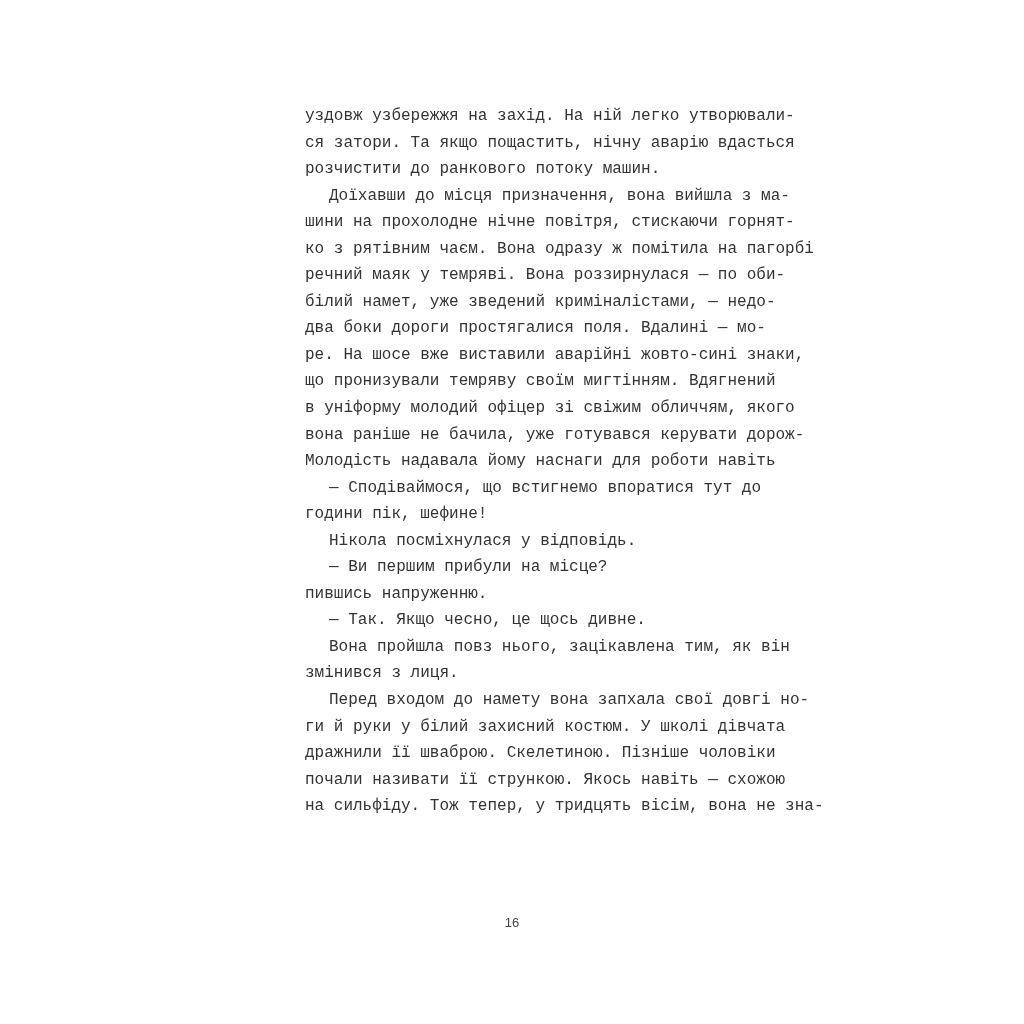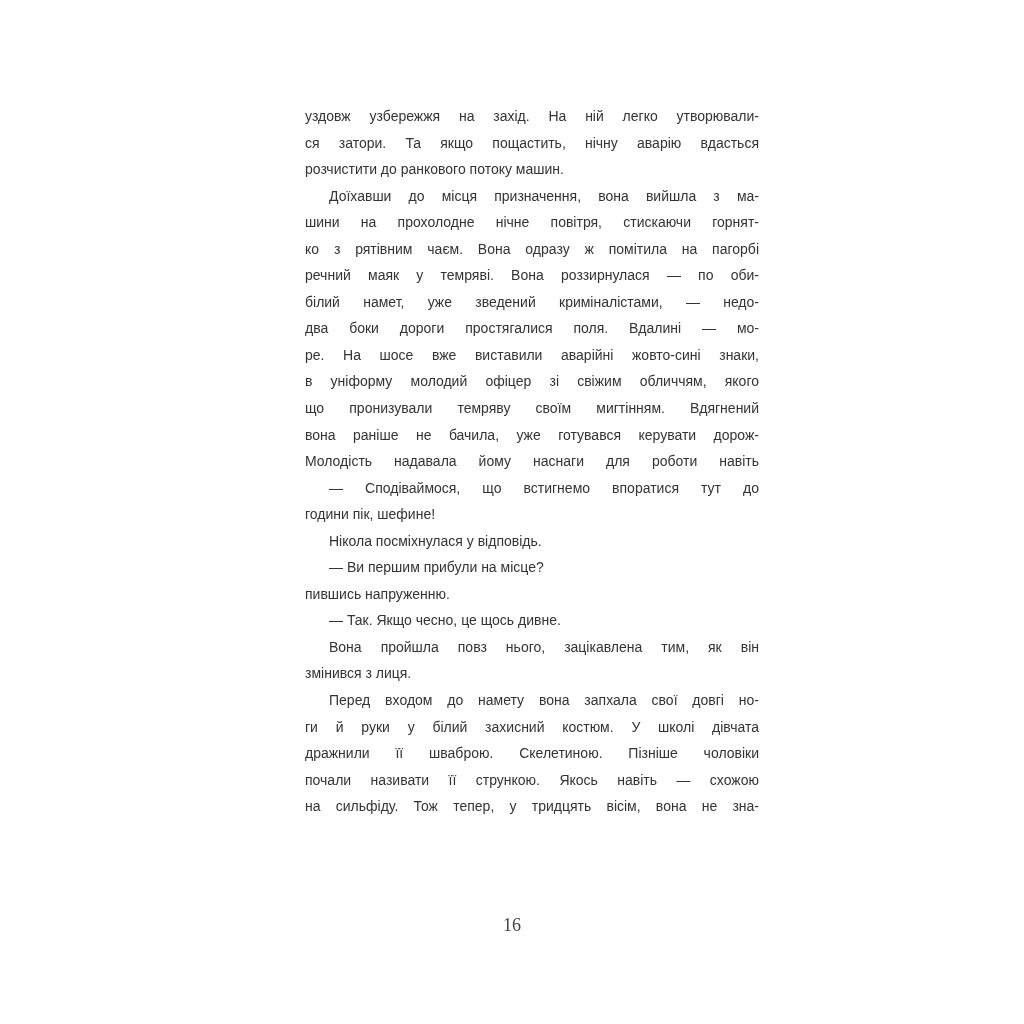--- a/index.html
+++ b/index.html
@@ -2,60 +2,60 @@
 <html><head>
 <meta charset="utf-8">
 <style>
   html, body { margin: 0; padding: 0; background: #ffffff; }
   body { width: 1024px; height: 1024px; position: relative; overflow: hidden; }
   .page {
     position: absolute;
     left: 305px;
     top: 103px;
     width: 454px;
-    font-family: Liberation Sans, sans-serif;
-    font-size: 14px;
+    font-family: Liberation Mono, monospace;
+    font-size: 16px;
     line-height: 26.55px;
     color: #333333;
   }
   .line {
     display: block;
     white-space: nowrap;
     text-align: justify;
     text-align-last: justify;
     height: 26.55px;
   }
   .line.last { text-align-last: left; }
   .line.indent { padding-left: 24px; }
   .page-number {
     position: absolute;
     left: 0; right: 0;
     top: 915px;
     text-align: center;
-    font-family: Liberation Serif, serif;
-    font-size: 18px;
+    font-family: Liberation Sans, sans-serif;
+    font-size: 13px;
     color: #444444;
   }
 </style>
 </head>
 <body>
 
 <div class="page">
   <span class="line">уздовж узбережжя на захід. На ній легко утворювали-</span>
   <span class="line">ся затори. Та якщо пощастить, нічну аварію вдасться</span>
   <span class="line last">розчистити до ранкового потоку машин.</span>
   <span class="line indent">Доїхавши до місця призначення, вона вийшла з ма-</span>
   <span class="line">шини на прохолодне нічне повітря, стискаючи горнят-</span>
   <span class="line">ко з рятівним чаєм. Вона одразу ж помітила на пагорбі</span>
   <span class="line">речний маяк у темряві. Вона роззирнулася — по оби-</span>
   <span class="line">білий намет, уже зведений криміналістами, — недо-</span>
   <span class="line">два боки дороги простягалися поля. Вдалині — мо-</span>
   <span class="line">ре. На шосе вже виставили аварійні жовто-сині знаки,</span>
+  <span class="line">що пронизували темряву своїм мигтінням. Вдягнений</span>
   <span class="line">в уніформу молодий офіцер зі свіжим обличчям, якого</span>
-  <span class="line">що пронизували темряву своїм мигтінням. Вдягнений</span>
   <span class="line">вона раніше не бачила, уже готувався керувати дорож-</span>
   <span class="line">Молодість надавала йому наснаги для роботи навіть</span>
   <span class="line indent">— Сподіваймося, що встигнемо впоратися тут до</span>
   <span class="line last">години пік, шефине!</span>
   <span class="line indent last">Нікола посміхнулася у відповідь.</span>
   <span class="line indent last">— Ви першим прибули на місце?</span>
   <span class="line last">пившись напруженню.</span>
   <span class="line indent last">— Так. Якщо чесно, це щось дивне.</span>
   <span class="line indent">Вона пройшла повз нього, зацікавлена тим, як він</span>
   <span class="line last">змінився з лиця.</span>

